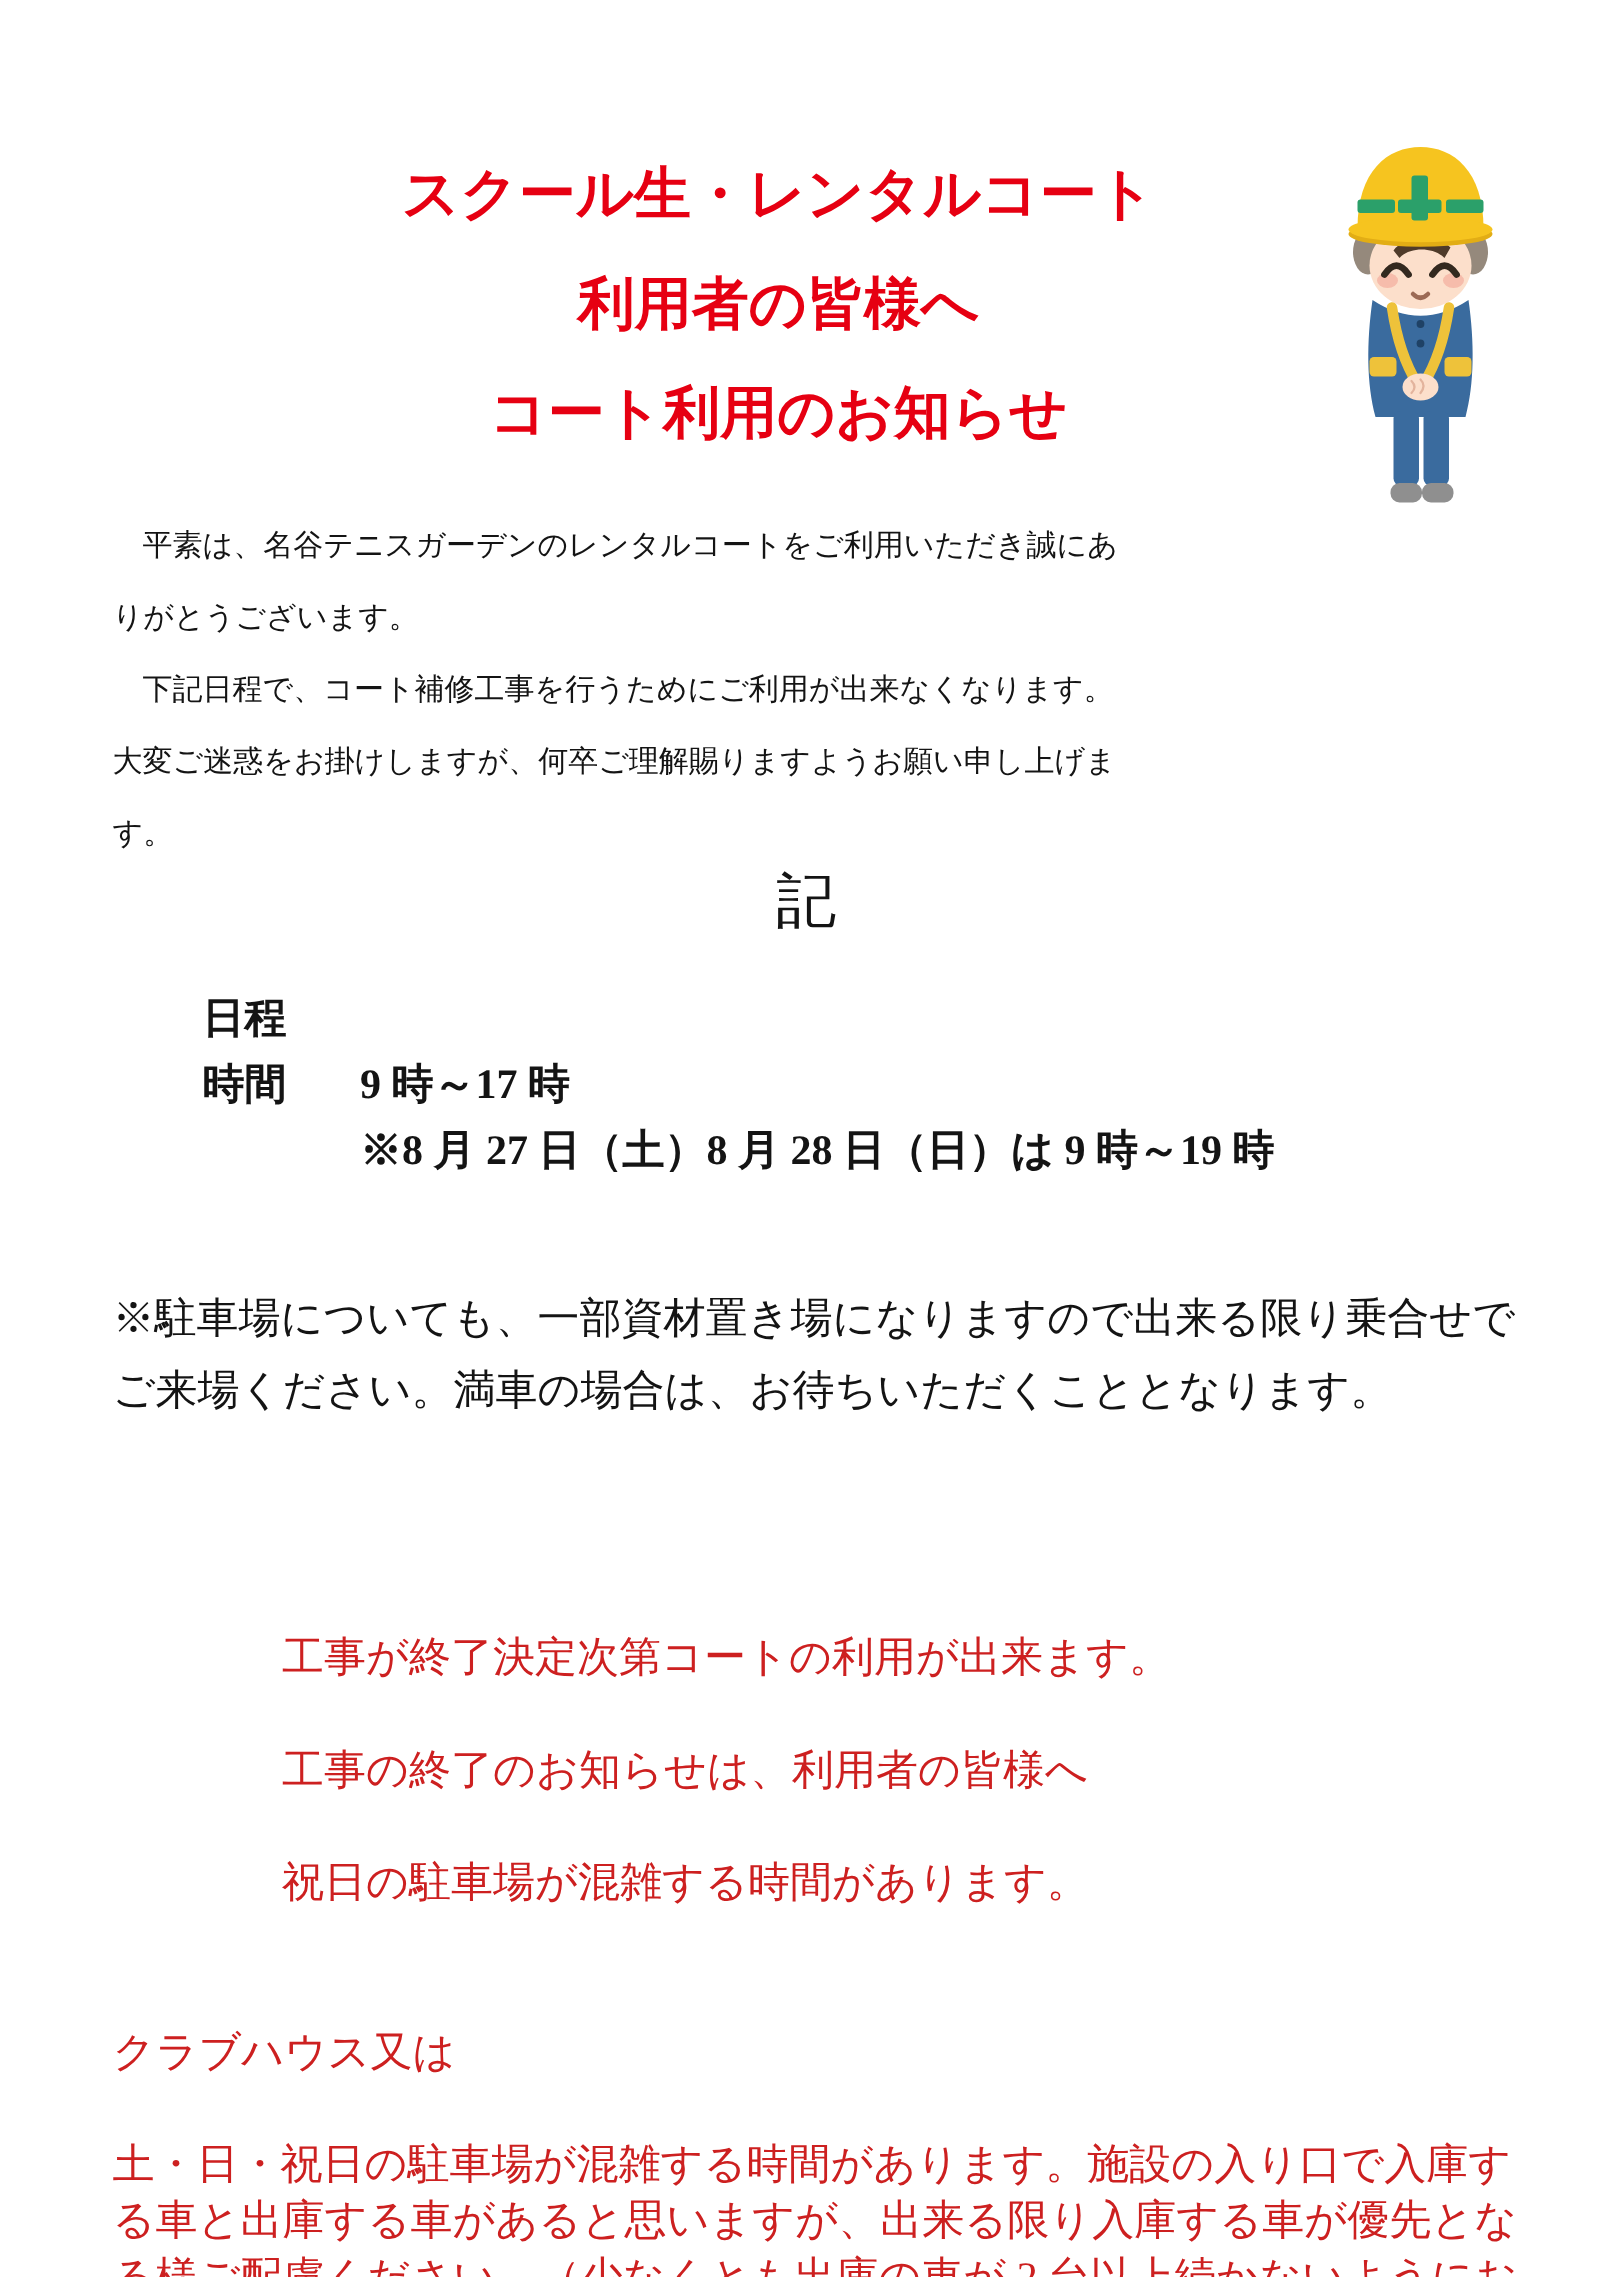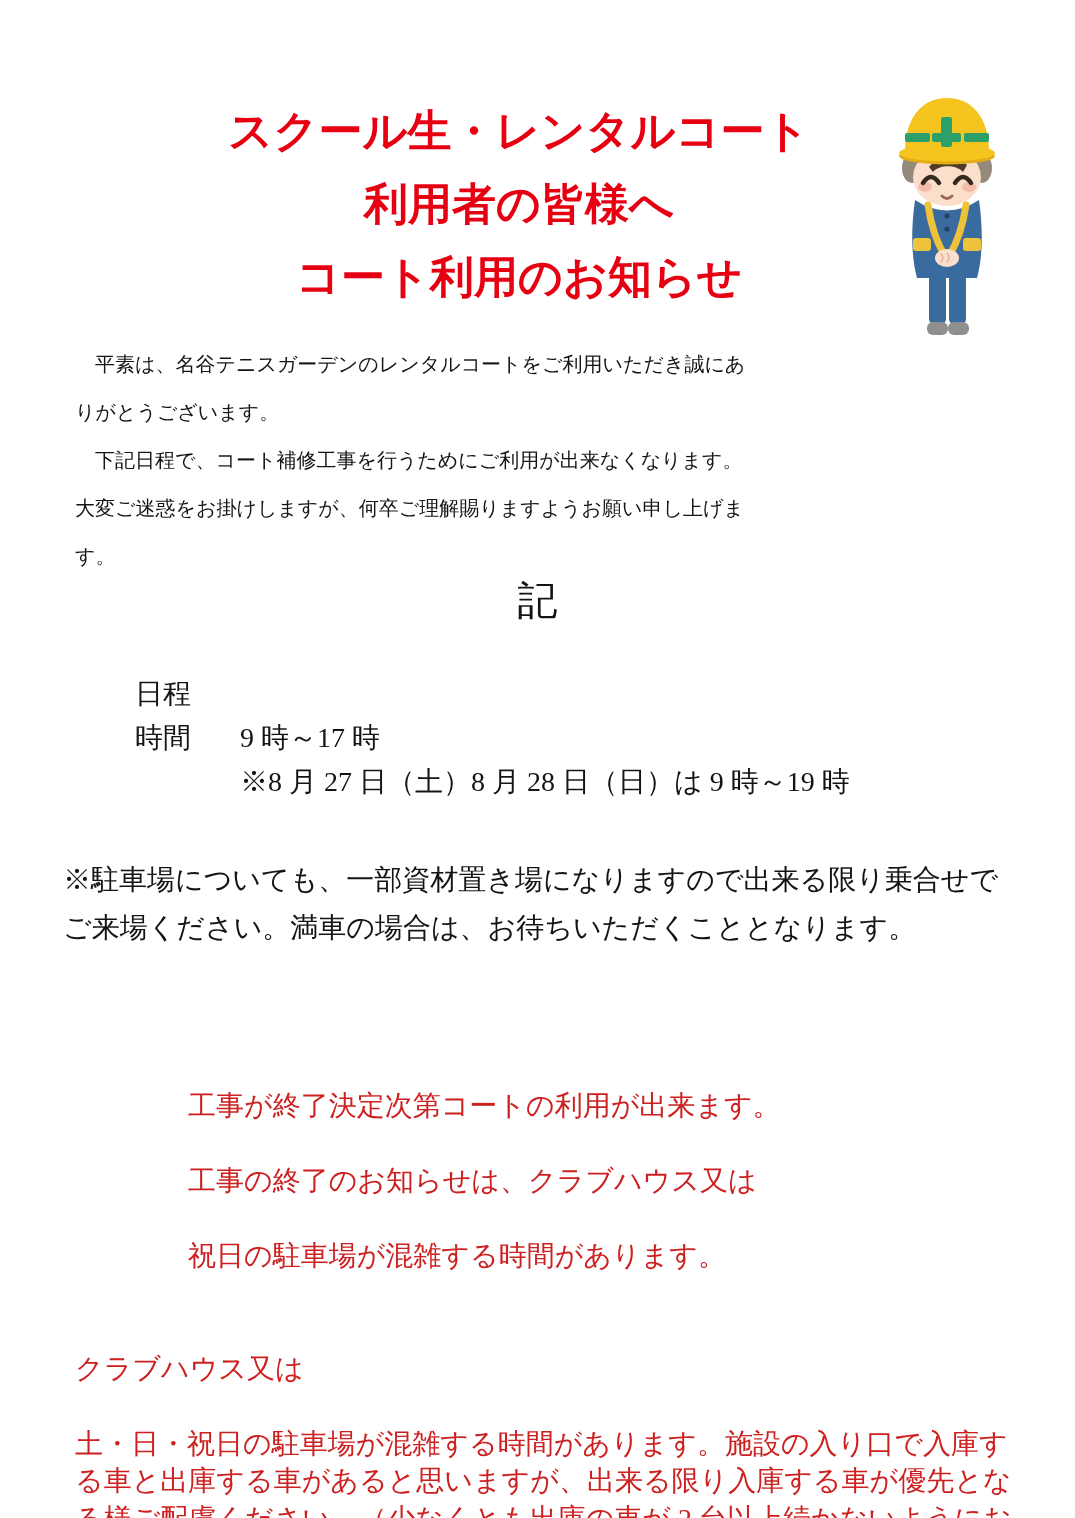--- a/index.html
+++ b/index.html
@@ -32,21 +32,21 @@
     color:var(--ink);
   }
   .title{
     position:absolute;
     top:94px;
     left:0;
     width:1038px;
     text-align:center;
     font-family:"Liberation Sans","DejaVu Sans",sans-serif;
     font-weight:bold;
-    font-size:44px;
+    font-size:38px;
     line-height:73px;
     color:var(--title-red);
     white-space:nowrap;
   }
   .worker{
     position:absolute;
     left:885px;
     top:88px;
     width:125px;
     height:250px;
@@ -65,29 +65,30 @@
     left:0;
     top:575px;
     width:1075px;
     text-align:center;
     font-size:40px;
     line-height:52px;
   }
   .schedule{
     position:absolute;
     left:135px;
-    top:672px;
+    top:658px;
     font-size:28px;
     line-height:44px;
+    font-weight:bold;
   }
   .schedule .row{display:flex;}
   .schedule .lab{width:105px;flex:0 0 105px;}
   .parking{
     position:absolute;
-    left:63px;
+    left:75px;
     top:856px;
     width:960px;
     font-size:28px;
     line-height:48px;
     white-space:pre-line;
   }
   .bottom{
     position:absolute;
     left:75px;
     top:1012px;
@@ -171,21 +172,21 @@
       <span class="val">※8 月 27 日（土）8 月 28 日（日）は 9 時～19 時</span>
     </div>
   </div>
 
   <div class="parking">※駐車場についても、一部資材置き場になりますので出来る限り乗合せで
 ご来場ください。満車の場合は、お待ちいただくこととなります。</div>
 
   <div class="bottom">
     <div class="red-indent">
       <div>工事が終了決定次第コートの利用が出来ます。</div>
-      <div>工事の終了のお知らせは、クラブハウス又は</div>
+      <div>工事の終了のお知らせは、利用者の皆様へ</div>
       <div>祝日の駐車場が混雑する時間があります。</div>
     </div>
     <div>クラブハウス又は</div>
     <div>土・日・祝日の駐車場が混雑する時間があります。施設の入り口で入庫す
 る車と出庫する車があると思いますが、出来る限り入庫する車が優先とな
 る様ご配慮ください。（少なくとも出庫の車が 2 台以上続かないようにお
 願いします。）</div>
   </div>
 
 </div>

